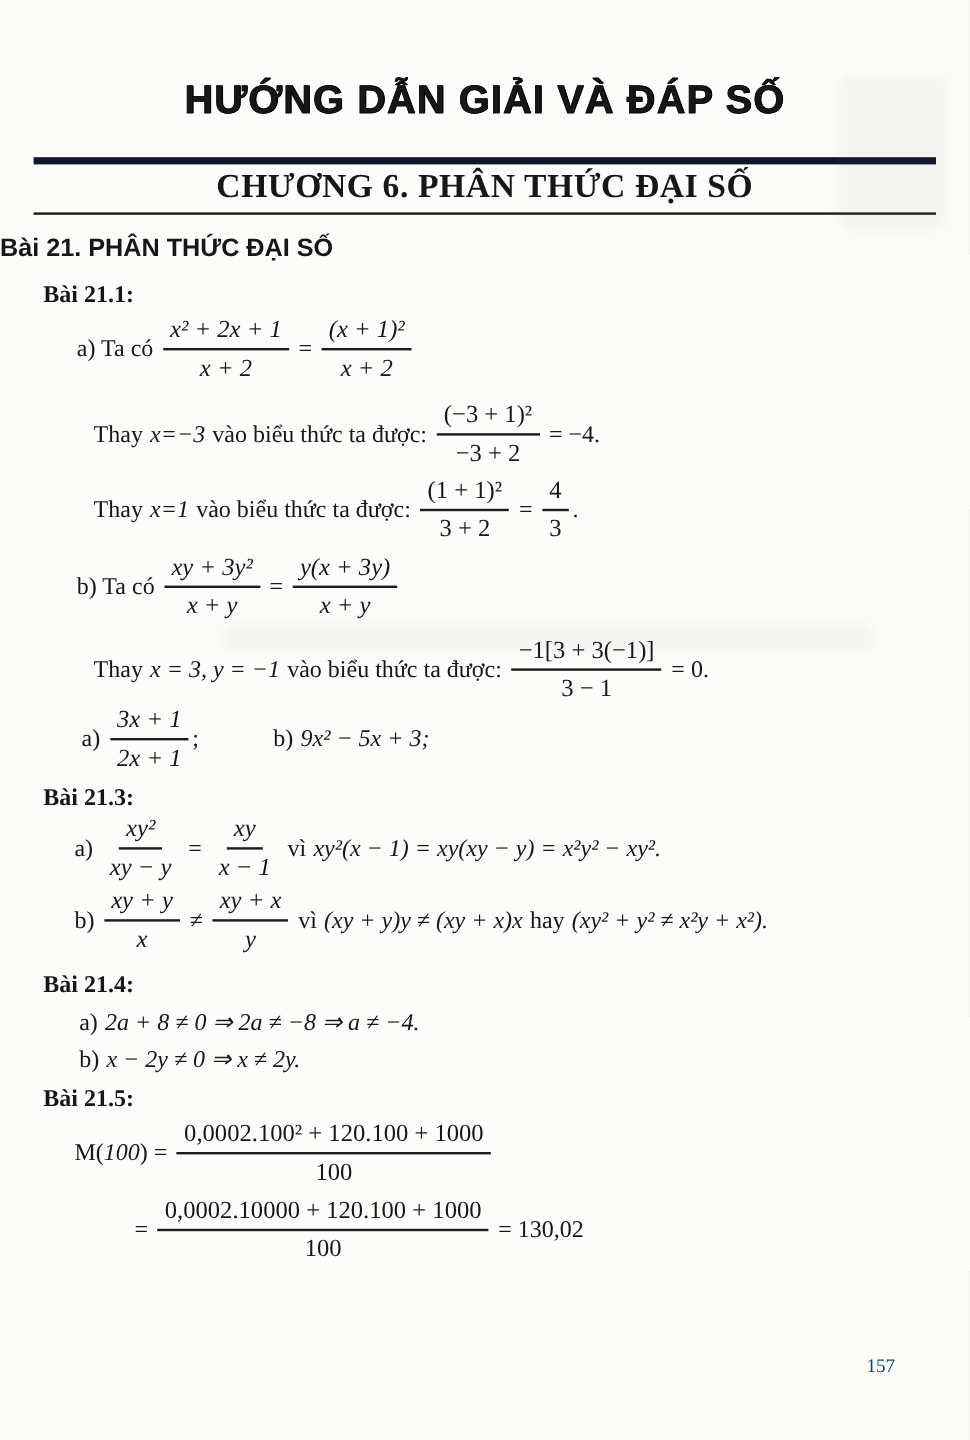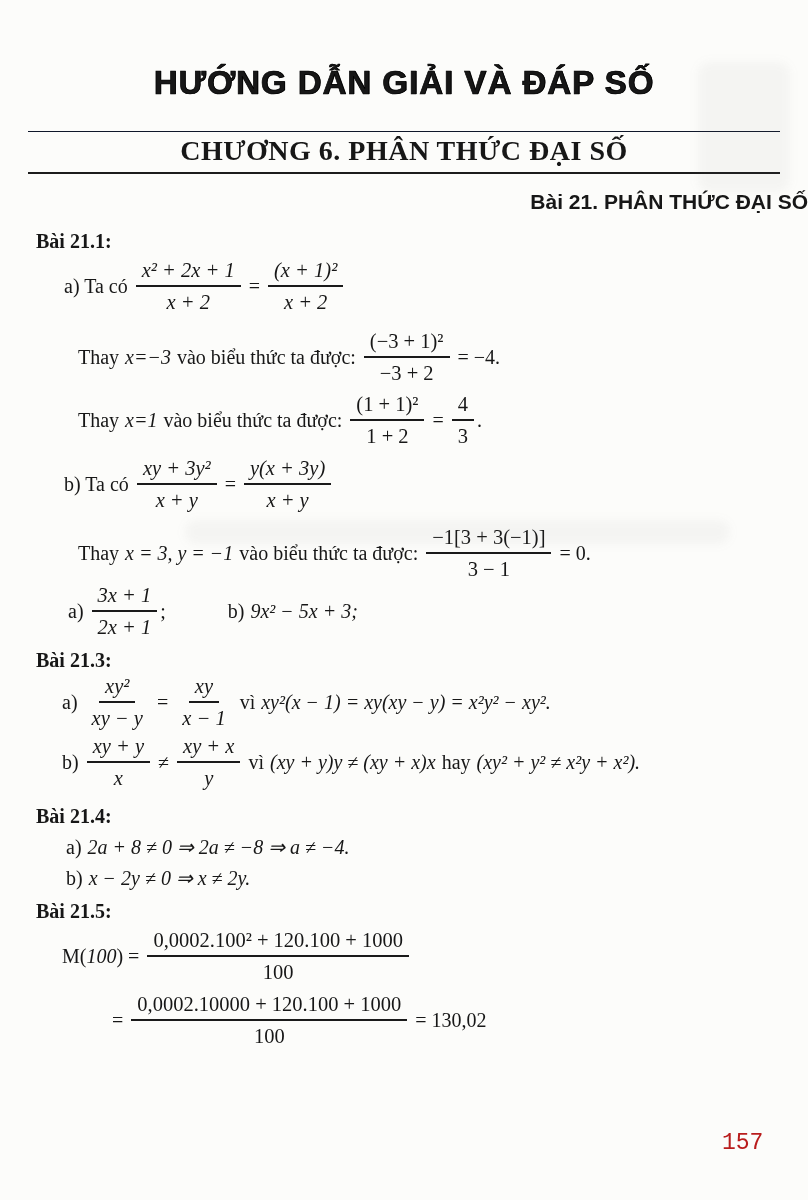--- a/index.html
+++ b/index.html
@@ -23,36 +23,36 @@
     text-align: center;
     font-family: "Liberation Sans", sans-serif;
     font-weight: bold;
     font-size: 33px;
     letter-spacing: 1px;
     -webkit-text-stroke: 0.7px #000;
     text-shadow: 0.6px 0 0 currentColor;
   }
   .chapter-band {
     margin: 29px 28px 0 28px;
-    border-top: 1px solid #0f172a;
+    border-top: 6px solid #0f172a;
     border-bottom: 2px solid #1c1c1c;
     text-align: center;
     padding: 1px 0 3px 0;
   }
   .chapter-title {
     margin: 0;
     font-family: "Liberation Serif", serif;
     font-weight: bold;
     font-size: 28px;
     letter-spacing: 0.5px;
     line-height: 36px;
   }
   .lesson-title {
     margin: 15px 0 0 0;
-    text-align: right;
+    text-align: left;
     font-family: "Liberation Sans", sans-serif;
     font-weight: bold;
     font-size: 21px;
     line-height: 26px;
   }
   .ex-h {
     margin: 0 0 0 36px;
     font-weight: bold;
     font-size: 20px;
     line-height: 26px;
@@ -92,23 +92,23 @@
   .mt0 { margin-top: 0; }  .mt2 { margin-top: 2px; }  .mt3 { margin-top: 3px; }
   .mt5 { margin-top: 5px; }  .mt6 { margin-top: 6px; }  .mt7 { margin-top: 7px; }
   .mt11 { margin-top: 11px; } .mt12 { margin-top: 12px; } .mt13 { margin-top: 13px; }
 
   .gap56 { margin-left: 56px; }
 
   .page-number {
     position: absolute;
     top: 1130px;
     left: 722px;
-    font-family: Liberation Mono, monospace;
-    font-size: 23px;
-    color: #b91c1c;
+    font-family: Liberation Serif, serif;
+    font-size: 16px;
+    color: #0c4a6e;
   }
 </style>
 </head>
 <body>
 
 <div class="page">
   <div class="ghost ghost-tr"></div>
   <div class="ghost ghost-mid"></div>
 
   <h1 class="book-title">HƯỚNG DẪN GIẢI VÀ ĐÁP SỐ</h1>
@@ -144,21 +144,21 @@
       </span>
     <span class="seg">= −4.</span>
   </div>
 
   <div class="line ml78 mt5">
     <span class="seg">Thay</span>
     <span class="seg it">x=1</span>
     <span class="seg">vào biểu thức ta được:</span>
     <span class="frac">
         <span class="num">(1 + 1)²</span>
-        <span class="den">1 + 2</span>
+        <span class="den">3 + 2</span>
       </span>
     <span class="seg">=</span>
     <span class="frac">
         <span class="num">4</span>
         <span class="den">3</span>
       </span>
     <span class="seg tight">.</span>
   </div>
 
   <div class="line ml64 mt6">

